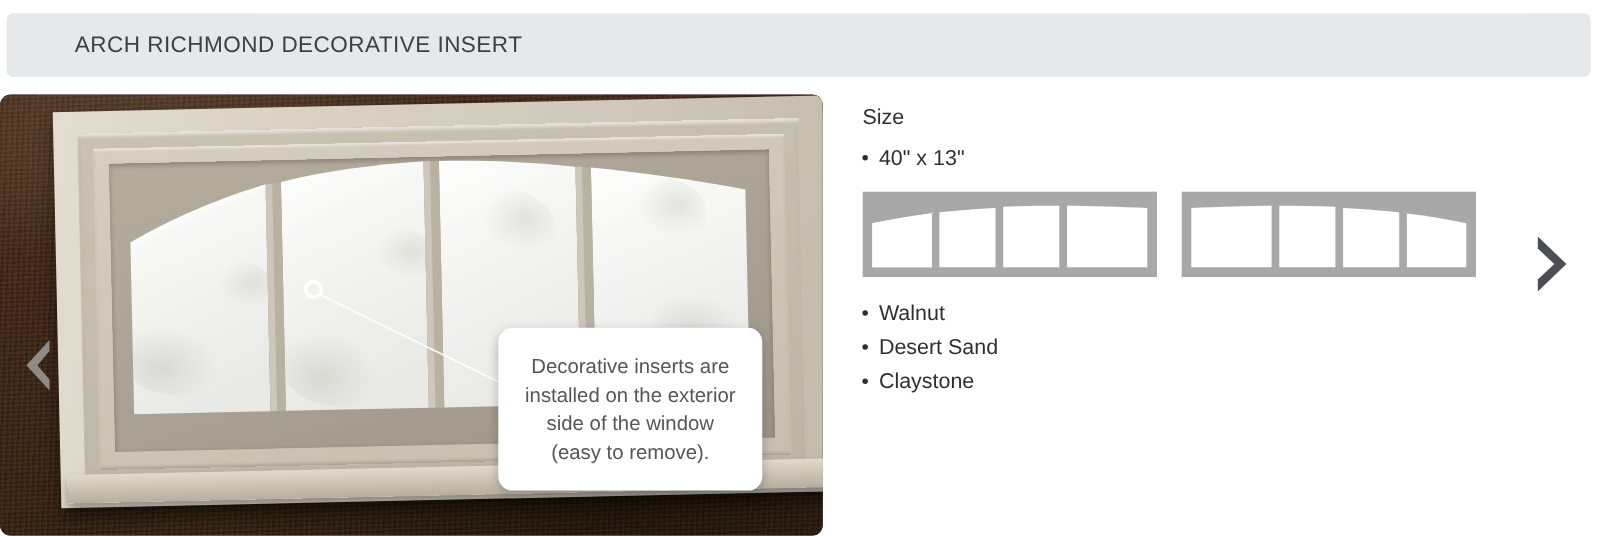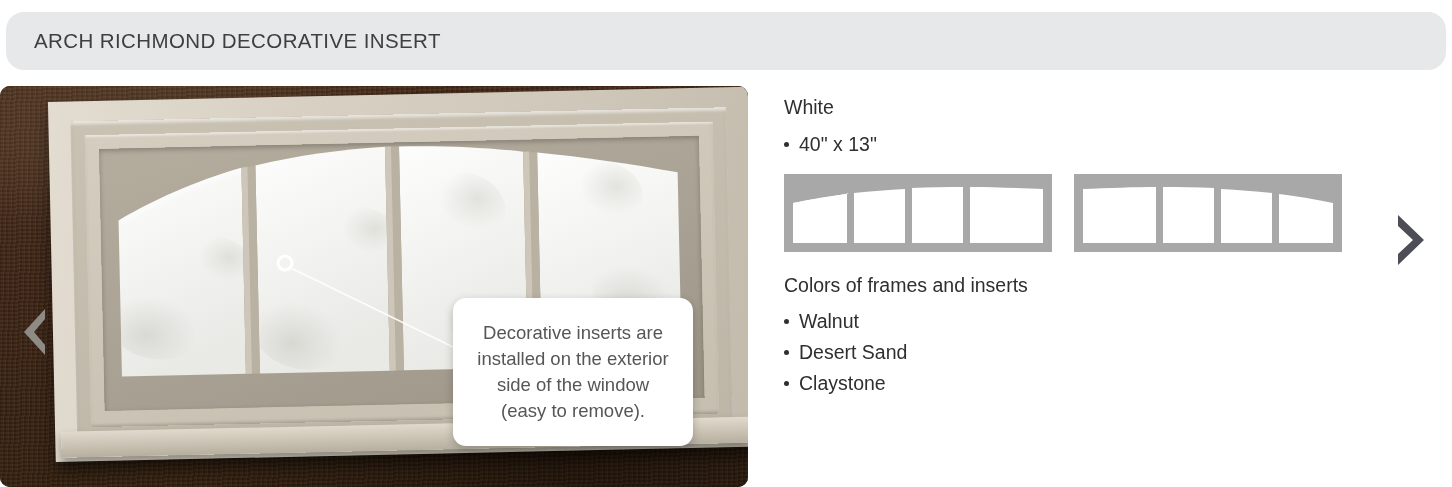--- a/index.html
+++ b/index.html
@@ -22,24 +22,25 @@
   }
 
   
   .header-bar {
     position: absolute;
     left: 6px;
     top: 12px;
     width: 1440px;
     height: 58px;
     background: #e7e8e9;
-    border-radius: 18px;
+    border-radius: 6px;
     box-sizing: border-box;
     display: flex;
     align-items: center;
+    padding-left: 34px;
   }
   .header-title {
     margin-left: 28px;
     font-size: 20.5px;
     letter-spacing: 0.4px;
     color: #3f3f3f;
     font-weight: 400;
     white-space: nowrap;
   }
 
@@ -361,21 +362,21 @@
   </div>
 
   <div class="nav-next">
     <svg width="46" height="58" viewBox="0 0 46 58">
       <path d="M 10 4 L 36 29 L 10 54 L 10 43 L 25 29 L 10 15 Z" fill="#4d4d55"></path>
     </svg>
   </div>
 
   <div class="info-panel">
 
-    <div class="info-heading">White</div>
+    <div class="info-heading">Size</div>
 
     <div class="size-item">
       <span class="bullet"></span>
       <span>40" x 13"</span>
     </div>
 
     <div class="diagram-row">
       <svg class="diagram" viewBox="0 0 268 78">
         <rect x="0" y="0" width="268" height="78" fill="#a8a8a8"></rect>
         <path d="M 9 29 C 40 23, 72 19, 63 19 L 63 19 L 63 69 L 9 69 Z" fill="#ffffff"></path>
@@ -387,21 +388,20 @@
 
       <svg class="diagram" viewBox="0 0 268 78">
         <rect x="0" y="0" width="268" height="78" fill="#a8a8a8"></rect>
         <path d="M 9 15 C 34 14, 61 13, 82 13 L 82 69 L 9 69 Z" fill="#ffffff"></path>
         <path d="M 89 13 C 106 13, 123 13, 140 14 L 140 69 L 89 69 Z" fill="#ffffff"></path>
         <path d="M 147 15 C 164 16, 181 17, 198 19 L 198 69 L 147 69 Z" fill="#ffffff"></path>
         <path d="M 205 20 C 222 22, 240 25, 259 29 L 259 69 L 205 69 Z" fill="#ffffff"></path>
       </svg>
     </div>
 
-    <div class="colors-heading">Colors of frames and inserts</div>
 
     <div class="colors-cols">
       <div class="colors-col">
         <div class="color-item">
           <span class="bullet"></span>
           <span>Walnut</span>
         </div>
         <div class="color-item">
           <span class="bullet"></span>
           <span>Desert Sand</span>

